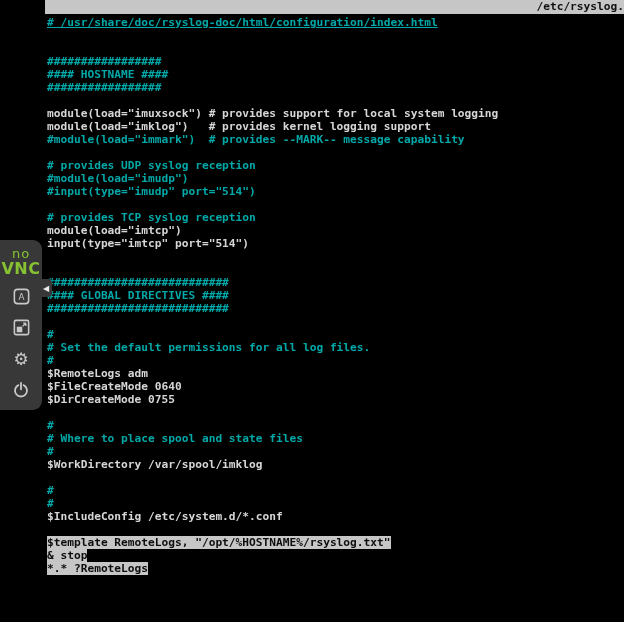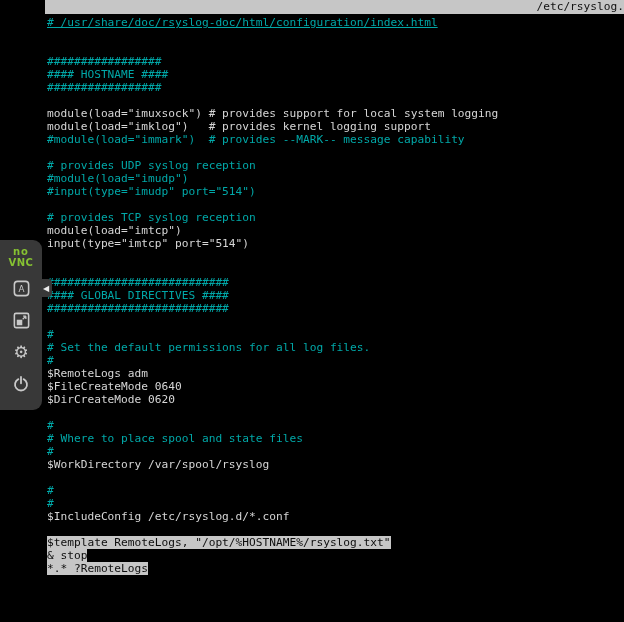--- a/index.html
+++ b/index.html
@@ -2,38 +2,38 @@
 <html style="--terminal-bg: #000000; --text: #d6d6d6; --comment: #00a8a8; --titlebar-bg: #c6c6c6; --titlebar-text: #111111; --selection-bg: #c6c6c6; --selection-text: #0d0d0d; --panel-bg: #383838; --icon: #c9c9c9; --vnc-green: #86c232;"><head>
 <meta charset="utf-8">
 <style>
   * { margin:0; padding:0; box-sizing:border-box; }
   html,body { width:624px; height:622px; background:#000; overflow:hidden; }
   body { position:relative; font-family:"DejaVu Sans Mono", monospace; }
 
   .screen { position:absolute; inset:0; background:var(--terminal-bg,#000); }
 
   
-  .terminal { position:absolute; left:45px; top:0; right:0; bottom:0; background:var(--terminal-bg,#000); }
+  .terminal { position:absolute; left:45px; top:0; right:0; bottom:0; background:var(--terminal-bg,#000);font-weight:bold; }
   .titlebar { height:14px; background:var(--titlebar-bg,#c6c6c6); color:var(--titlebar-text,#111);
               font-size:11.2px; line-height:14px; padding-left:12px; position:relative;
               white-space:pre; overflow:hidden; }
   .title-right { position:absolute; right:0; top:0; }
   .content { padding-top:2px; padding-left:2px; }
   .line { height:13px; line-height:13px; white-space:pre; font-size:11.2px; color:var(--text,#d6d6d6); }
   .line.comment .txt { color:var(--comment,#00a8a8); }
   .line.comment-underline .txt { color:var(--comment,#00a8a8); text-decoration:underline; }
   .line.selected .txt { background:var(--selection-bg,#c6c6c6); color:var(--selection-text,#0d0d0d);margin-top:36px; }
 
   
   .vnc-panel { position:absolute; left:0; top:240px; width:42px; height:170px;
                background:var(--panel-bg,#383838); border-radius:0 9px 9px 0;
                display:flex; flex-direction:column; align-items:center; padding-top:7px; z-index:5; }
   .logo { text-align:center; line-height:1; margin-bottom:8px; font-family:"DejaVu Sans", sans-serif; }
-  .logo-no  { display:block; font-size:10px;  color:var(--vnc-green,#86c232); font-weight:bold; letter-spacing:1px; }
-  .logo-vnc { display:block; font-size:10px; color:var(--vnc-green,#9ccc3c); font-weight:bold; letter-spacing:.5px; margin-top:1px; }
+  .logo-no  { display:block; font-size:13px;  color:var(--vnc-green,#86c232); font-weight:normal; letter-spacing:1px; }
+  .logo-vnc { display:block; font-size:16px; color:var(--vnc-green,#9ccc3c); font-weight:bold; letter-spacing:.5px; margin-top:1px; }
   .vbtn { width:24px; height:24px; margin-bottom:8px; display:flex; align-items:center; justify-content:center;
           color:var(--icon,#c9c9c9); cursor:pointer; }
   .gear-glyph { font-size:17px; line-height:1; font-family:"DejaVu Sans", sans-serif; }
   .panel-handle { position:absolute; left:40px; top:279px; width:12px; height:18px;
                   background:var(--panel-bg,#383838); border-radius:0 4px 4px 0;
                   display:flex; align-items:center; justify-content:center; z-index:6;
                   color:#ececec; font-size:8px; font-family:"DejaVu Sans", sans-serif; cursor:pointer; }
 </style>
 </head>
 <body>
@@ -68,30 +68,30 @@
         <div class="line blank"><span class="txt"> </span></div>
         <div class="line comment"><span class="txt">###########################</span></div>
         <div class="line comment"><span class="txt">#### GLOBAL DIRECTIVES ####</span></div>
         <div class="line comment"><span class="txt">###########################</span></div>
         <div class="line blank"><span class="txt"> </span></div>
         <div class="line comment"><span class="txt">#</span></div>
         <div class="line comment"><span class="txt"># Set the default permissions for all log files.</span></div>
         <div class="line comment"><span class="txt">#</span></div>
         <div class="line code"><span class="txt">$RemoteLogs adm</span></div>
         <div class="line code"><span class="txt">$FileCreateMode 0640</span></div>
-        <div class="line code"><span class="txt">$DirCreateMode 0620</span></div>
+        <div class="line code"><span class="txt">$DirCreateMode 0755</span></div>
         <div class="line blank"><span class="txt"> </span></div>
         <div class="line comment"><span class="txt">#</span></div>
         <div class="line comment"><span class="txt"># Where to place spool and state files</span></div>
         <div class="line comment"><span class="txt">#</span></div>
-        <div class="line code"><span class="txt">$WorkDirectory /var/spool/rsyslog</span></div>
+        <div class="line code"><span class="txt">$WorkDirectory /var/spool/imklog</span></div>
         <div class="line blank"><span class="txt"> </span></div>
         <div class="line comment"><span class="txt">#</span></div>
         <div class="line comment"><span class="txt">#</span></div>
-        <div class="line code"><span class="txt">$IncludeConfig /etc/rsyslog.d/*.conf</span></div>
+        <div class="line code"><span class="txt">$IncludeConfig /etc/system.d/*.conf</span></div>
         <div class="line blank"><span class="txt"> </span></div>
         <div class="line selected"><span class="txt">$template RemoteLogs, "/opt/%HOSTNAME%/rsyslog.txt"</span></div>
         <div class="line selected"><span class="txt">&amp; stop</span></div>
         <div class="line selected"><span class="txt">*.* ?RemoteLogs</span></div>
       </div>
   </div>
 
   <div class="vnc-panel">
     <div class="logo">
       <span class="logo-no">no</span>

